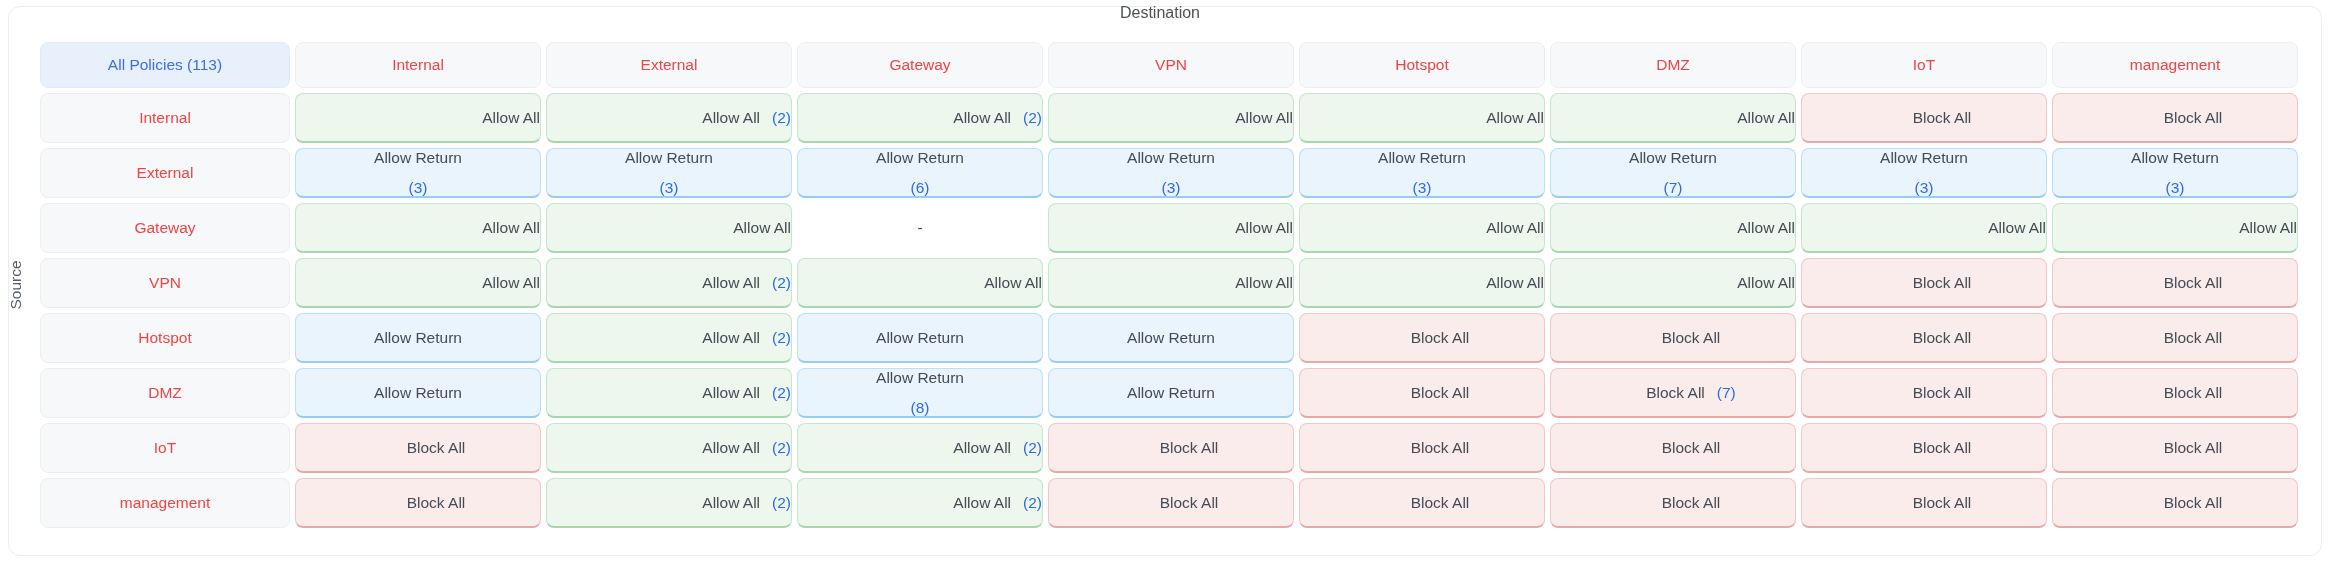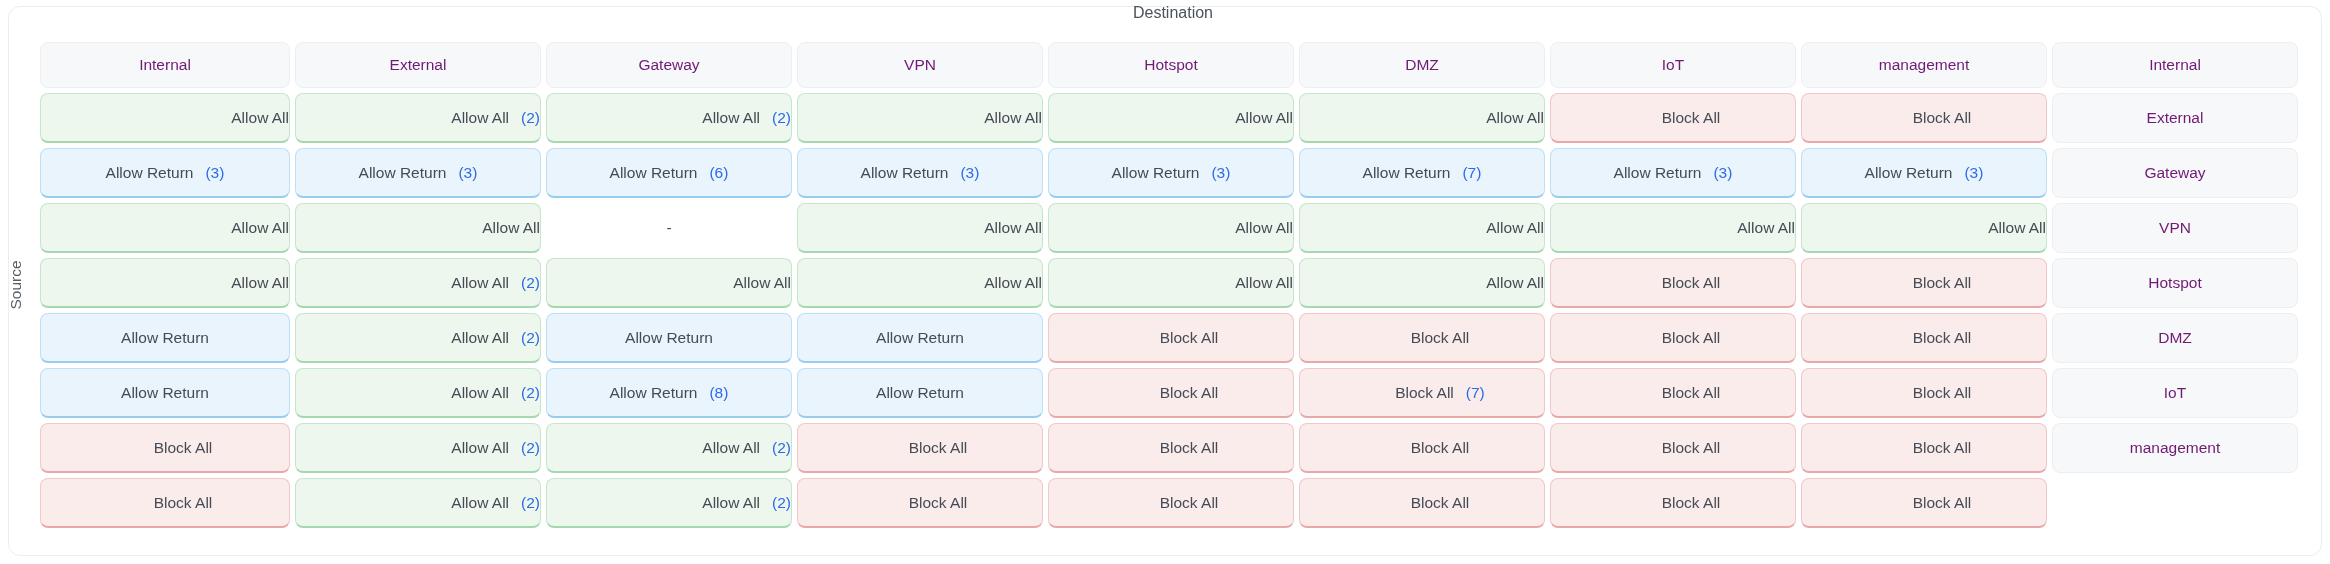--- a/index.html
+++ b/index.html
@@ -12,21 +12,21 @@
   }
   .panel{
     position:absolute;
     left:8px;top:6px;right:8px;bottom:8px;
     border:1px solid #ecedf0;
     border-radius:12px;
     background:#ffffff;
   }
   .dest-label{
     position:absolute;
-    left:44px;top:4px;width:2258px;
+    left:31px;top:4px;width:2258px;
     text-align:center;
     font-size:16px;color:#4c525a;
   }
   .source-wrap{
     position:absolute;
     left:0;top:0;
     width:486px;height:32px;
     transform:translate(0px,528px) rotate(-90deg);
     transform-origin:0 0;
     text-align:center;line-height:32px;
@@ -46,40 +46,41 @@
     border-radius:8px;
     display:flex;align-items:center;justify-content:center;
     gap:12px;
     font-size:15.5px;
     color:#454b55;
     white-space:nowrap;
   }
   .cell.header{
     background:#f7f8fa;
     border:1px solid #edeef1;
-    color:#701a75;
+    color:#ef4444;
   }
   .cell.all-policies{
     background:#e8f0fc;
     border:1px solid #dfeafb;
     color:var(--all-policies-text,#3a70e2);
     cursor:pointer;
   }
   .cell.allow{
     background:var(--allow-bg,#edf7ee);
     border:1px solid var(--allow-border,#c6e6cc);
     border-bottom:2px solid var(--allow-edge,#a6d8b0);
     cursor:pointer;
     justify-content:flex-end;
   }
   .cell.return{
     background:var(--return-bg,#e9f4fd);
     border:1px solid var(--return-border,#bddff7);
     border-bottom:2px solid var(--return-edge,#98cdf2);
     cursor:pointer;
+    flex-direction:column;
   }
   .cell.block{
     background:var(--block-bg,#fbecec);
     border:1px solid var(--block-border,#f2c7c7);
     border-bottom:2px solid var(--block-edge,#e9a8a8);
     cursor:pointer;
     padding-left:36px;
   }
   .cell.none{
     background:#ffffff;
@@ -94,20 +95,21 @@
 <body>
 
 <div id="app">
   <div class="panel"></div>
 
   <div class="dest-label">Destination</div>
 
   <div class="source-wrap">Source</div>
 
   <div class="grid">
+      <div class="cell all-policies">All Policies (113)</div>
       <div class="cell header">Internal</div>
       <div class="cell header">External</div>
       <div class="cell header">Gateway</div>
       <div class="cell header">VPN</div>
       <div class="cell header">Hotspot</div>
       <div class="cell header">DMZ</div>
       <div class="cell header">IoT</div>
       <div class="cell header">management</div>
       <div class="cell header">Internal</div>
       <div class="cell allow">

